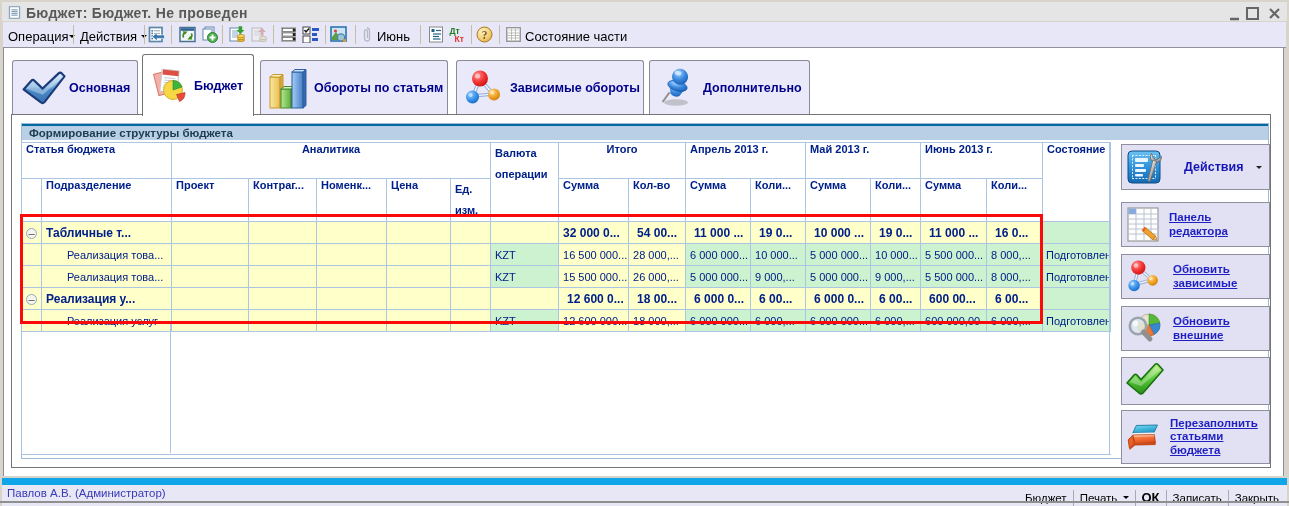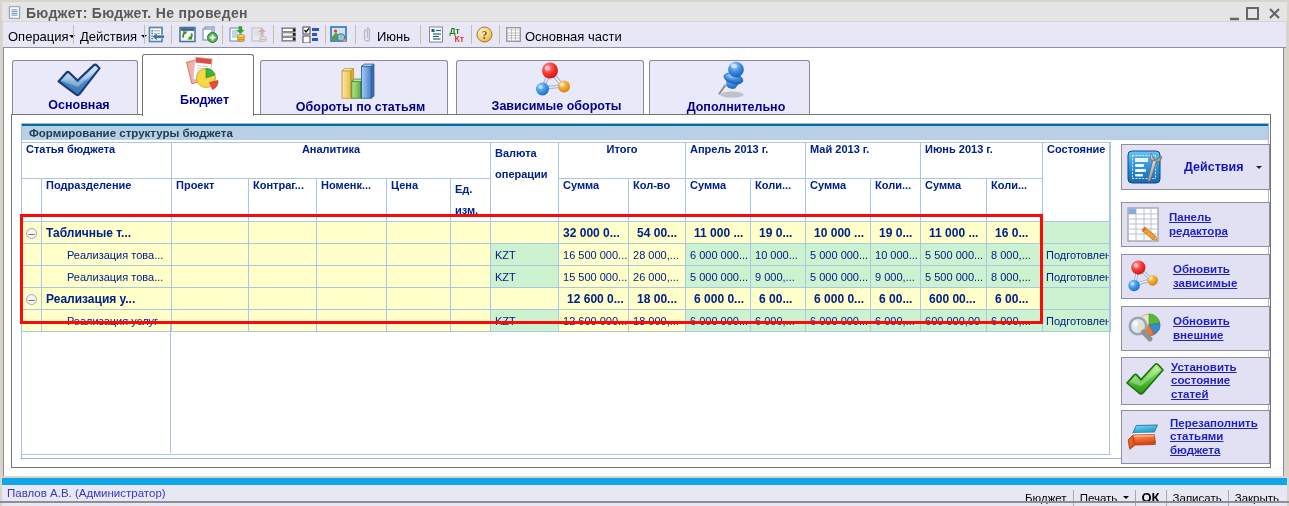--- a/index.html
+++ b/index.html
@@ -6,21 +6,21 @@
 .win{position:absolute;left:0;top:0;width:1289px;height:506px;}
 .titlebar{position:absolute;left:2px;top:2px;width:1285px;height:19px;background:#e5e5e5;}
 .titletxt{position:absolute;left:24px;top:3px;font-size:14px;font-weight:bold;color:#595959;letter-spacing:0.3px;}
 .toolbar{position:absolute;left:3px;top:22px;width:1283px;height:25px;background:#e7e7f7;border-bottom:1px solid #90909a;}
 .tbtxt{position:absolute;top:7px;font-size:13px;color:#000;}
 .tsep{position:absolute;top:3px;width:1px;height:19px;background:#c5bfa0;}
 .ticon{position:absolute;top:4px;width:17px;height:17px;}
 .darr{display:inline-block;width:0;height:0;border-left:3px solid transparent;border-right:3px solid transparent;border-top:3.5px solid #000;vertical-align:middle;margin-left:5px;margin-bottom:2px;}
 .client{position:absolute;left:3px;top:48px;width:1281px;height:428px;background:#ffffff;border-left:1px solid #8e8e8e;border-right:1px solid #8e8e8e;box-sizing:border-box;}
 .tabpage{position:absolute;left:11px;top:114px;width:1260px;height:354px;background:#fff;border:1px solid #747474;box-sizing:border-box;}
-.tab{position:absolute;top:60px;height:54px;background:#e9e9f9;border:1px solid #8a8a96;border-bottom:none;border-radius:3px 3px 0 0;box-sizing:border-box;display:flex;align-items:center;padding-left:7px;z-index:2;flex-direction:column;}
+.tab{position:absolute;top:60px;height:54px;background:#e9e9f9;border:1px solid #8a8a96;border-bottom:none;border-radius:3px 3px 0 0;box-sizing:border-box;display:flex;align-items:center;padding-left:7px;z-index:2;}
 .tab.active{top:54px;height:62px;background:#ffffff;border:1px solid #747474;border-bottom:none;z-index:5;}
 .tablbl{font-size:12.5px;font-weight:bold;color:#00008b;white-space:nowrap;margin-left:6px;}
 .gbox{position:absolute;left:21px;top:123px;width:1248px;height:336px;border:1px solid #9dbbd7;box-sizing:border-box;}
 .gboxhdr{position:absolute;left:0px;top:0px;width:1246px;height:16px;background:#b9cfe5;border-top:2px solid #0369a1;box-sizing:border-box;}
 .gboxhdr span{position:absolute;left:7px;top:1px;font-size:11.5px;font-weight:bold;color:#1c3c50;}
 table.grid{border-collapse:collapse;table-layout:fixed;width:1090px;}
 table.grid td{border:1px solid #aac6e2;padding:0 0 0 4px;font-size:11px;color:#00208a;overflow:hidden;white-space:nowrap;box-sizing:border-box;}
 td.hd{font-weight:bold;vertical-align:top;padding-top:3px;}
 table.grid td.wrap{white-space:normal;line-height:21px;}
 tr.h1 td{height:36px;}
@@ -194,21 +194,21 @@
           <rect x="2.5" y="2.5" width="12" height="2.5"></rect>
         </g>
         <g stroke="#b0b0b0" stroke-width="0.8">
           <line x1="6.5" y1="2.5" x2="6.5" y2="14.5"></line>
           <line x1="10.5" y1="2.5" x2="10.5" y2="14.5"></line>
           <line x1="2.5" y1="7" x2="14.5" y2="7"></line>
           <line x1="2.5" y1="9.5" x2="14.5" y2="9.5"></line>
           <line x1="2.5" y1="12" x2="14.5" y2="12"></line>
         </g>
       </svg>
-    <div class="tbtxt" style="left:522px">Основная части</div>
+    <div class="tbtxt" style="left:522px">Состояние части</div>
   </div>
   <div class="client"></div>
   <div class="tabpage"></div>
   <div class="tab" style="left:12px;width:126px;">
     <svg width="48" height="37" viewBox="0 0 48 38">
         <defs>
           <linearGradient id="chkb" x1="0" y1="0" x2="0" y2="1">
             <stop offset="0" stop-color="#cfe4f8"></stop>
             <stop offset="0.45" stop-color="#79aede"></stop>
             <stop offset="0.55" stop-color="#4d8cc8"></stop>
@@ -581,21 +581,20 @@
         <defs>
           <linearGradient id="grch" x1="0" y1="0" x2="0" y2="1">
             <stop offset="0" stop-color="#b8f080"></stop>
             <stop offset="0.5" stop-color="#58c838"></stop>
             <stop offset="1" stop-color="#289018"></stop>
           </linearGradient>
         </defs>
         <path d="M3 22 L10 14 Q11.5 12.5 13 14 L17 18.5 L31 3.5 Q32.5 2 34 3.5 L39 9 L19 32 Q17 34 15 32 Z" fill="url(#grch)" stroke="#1a7010" stroke-width="1.6" stroke-linejoin="round"></path>
         <path d="M5.5 21 L11.5 15 L17 21 L32.5 5 L36.5 9 L17 25 Z" fill="#ffffff" opacity="0.3"></path>
       </svg>
-    <div class="rlink" style="margin-left:5px">Установить<br>состояние<br>статей</div>
   </div>
   <div class="rbtn" style="top:410px;height:54px;">
     <svg style="margin-left:2px" width="42" height="40" viewBox="0 0 42 40">
         <defs>
           <linearGradient id="ertop" x1="0" y1="0" x2="0" y2="1">
             <stop offset="0" stop-color="#70d8f0"></stop>
             <stop offset="1" stop-color="#1890c0"></stop>
           </linearGradient>
           <linearGradient id="erbot" x1="0" y1="0" x2="0" y2="1">
             <stop offset="0" stop-color="#ff9860"></stop>

